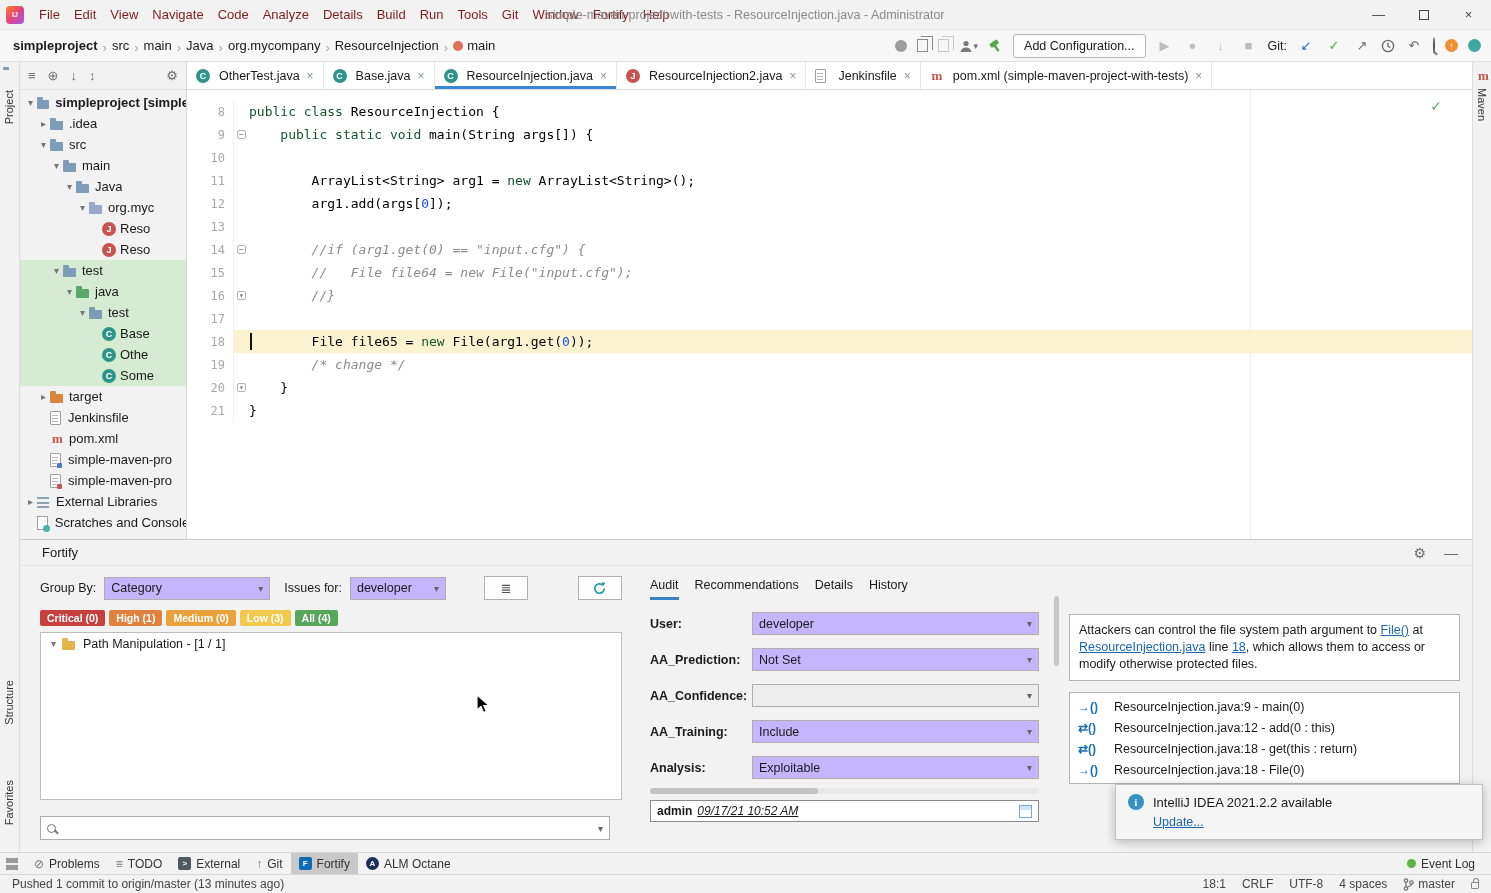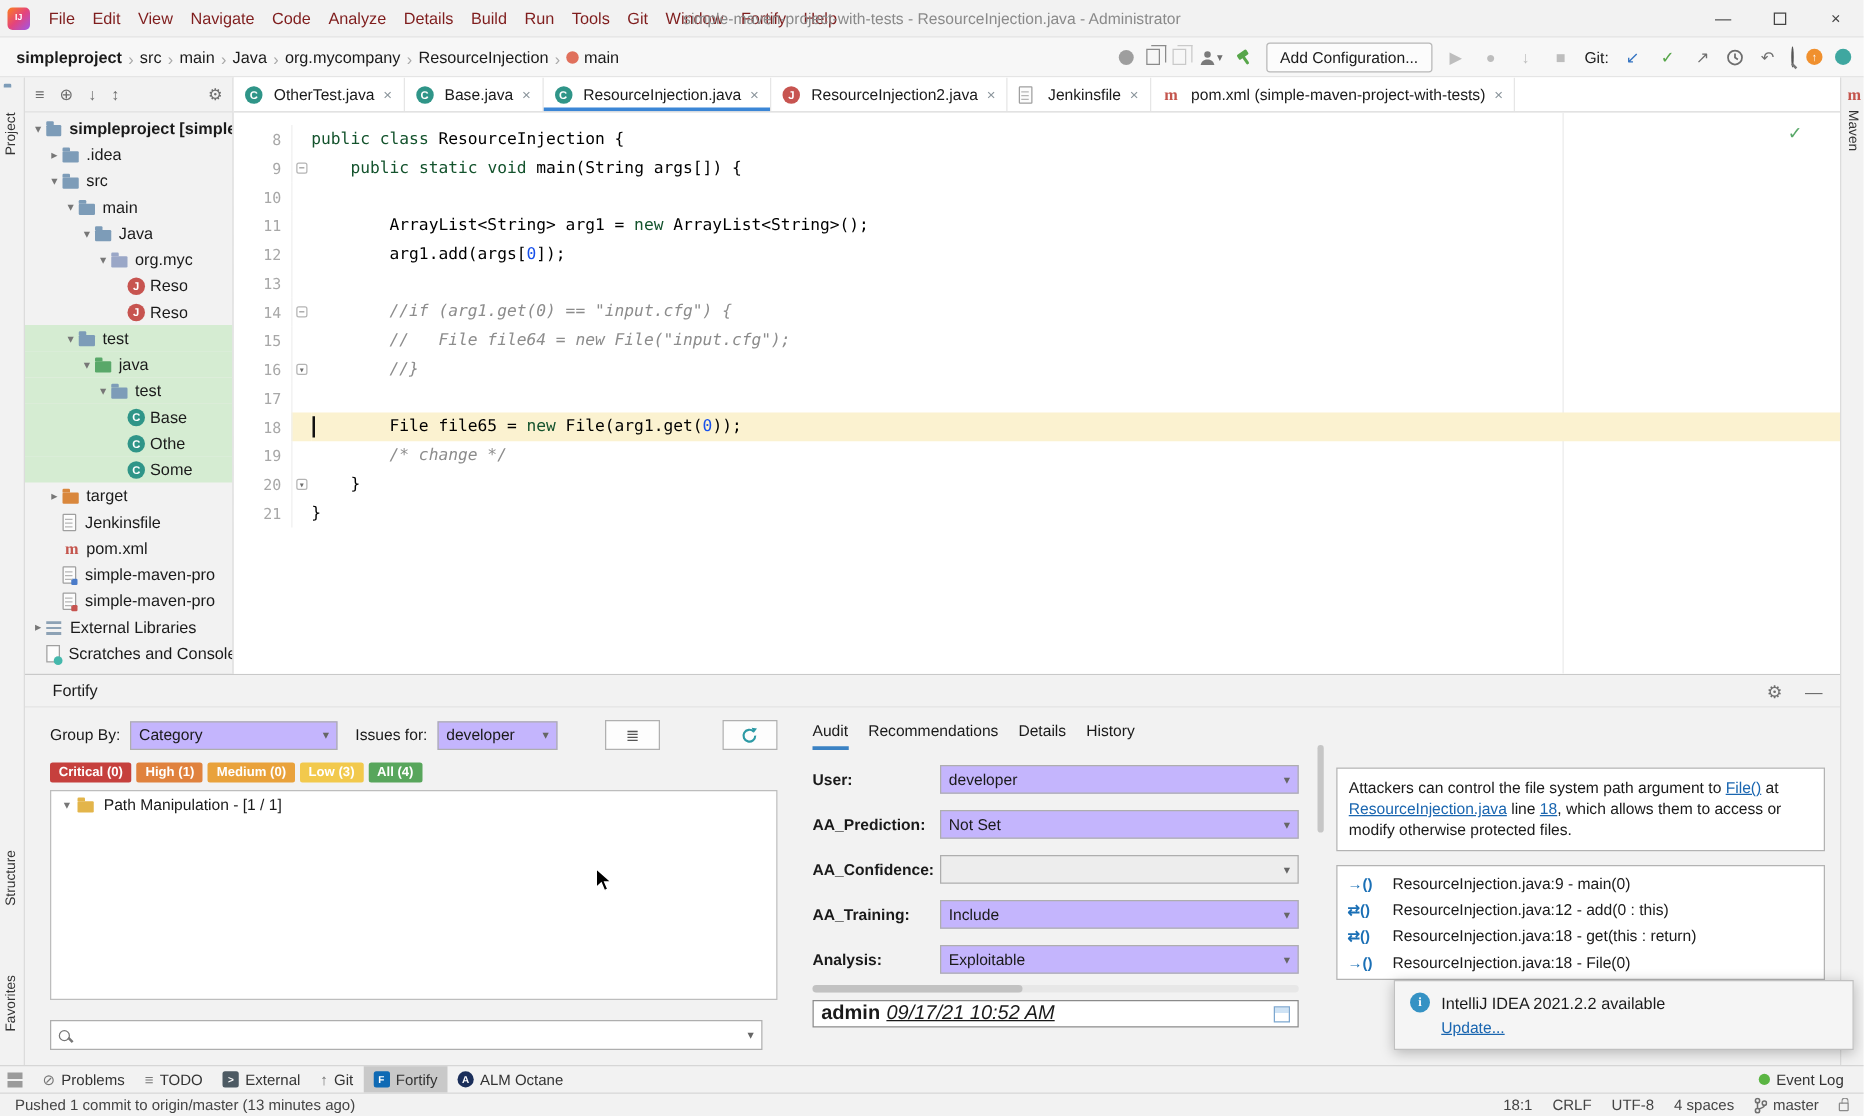--- a/index.html
+++ b/index.html
@@ -131,21 +131,21 @@
   .f-audit { width:420px; flex:none; padding:12px 0 0 18px; display:flex; flex-direction:column;}
   .audit-tabs { display:flex; gap:16px; font-size:12.5px; }
   .audit-tab { padding-bottom:5px; }
   .audit-tab.active { border-bottom:3px solid #3b82c4; font-weight:400; }
   .form { margin-top:12px; display:flex; flex-direction:column; gap:13px;}
   .form-row { display:flex; align-items:center; }
   .form-row .lbl { width:102px; font-weight:700; font-size:12.5px; flex:none;}
   .form-row .sel { width:287px; }
   .hscroll { margin-top:9px; width:389px; height:6px; background:#e7e7e7; border-radius:3px; position:relative;}
   .hscroll .thumb { position:absolute; left:0; top:0; height:6px; width:168px; background:#c2c2c2; border-radius:3px;}
-  .comment-strip { margin-top:6px; width:389px; height:22px; background:#fff; border:1px solid #8a8a8a; display:flex; align-items:center; padding:0 6px; font-size:16px; gap:5px;}
+  .comment-strip { margin-top:6px; width:389px; height:22px; background:#fff; border:1px solid #8a8a8a; display:flex; align-items:center; padding:0 6px; font-size:12px; gap:5px;}
   .comment-strip .ts { font-style:italic; text-decoration:underline; }
   .comment-strip .right-ic { margin-left:auto; width:13px; height:13px; border:1px solid #7da7cf; background:linear-gradient(#cfe3f5 0 4px,#fff 4px); position:relative;}
   .vscroll { width:9px; flex:none; position:relative; }
   .vscroll .thumb { position:absolute; top:30px; left:2px; width:5px; height:70px; background:#c6c6c6; border-radius:3px;}
 
   .f-desc { flex:1; padding:48px 12px 0 8px; display:flex; flex-direction:column; min-width:0;}
   .desc-box { background:#fff; border:1px solid #b3b3b3; padding:7px 9px; font-size:12.5px; line-height:17px;}
   .desc-box a, .lnk { color:#1a66b0; text-decoration:underline; cursor:pointer;}
   .trace-box { background:#fff; border:1px solid #b3b3b3; margin-top:11px; padding:3px 0;}
   .trace-row { height:21px; display:flex; align-items:center; padding:0 8px; font-size:12.5px; gap:2px;}

